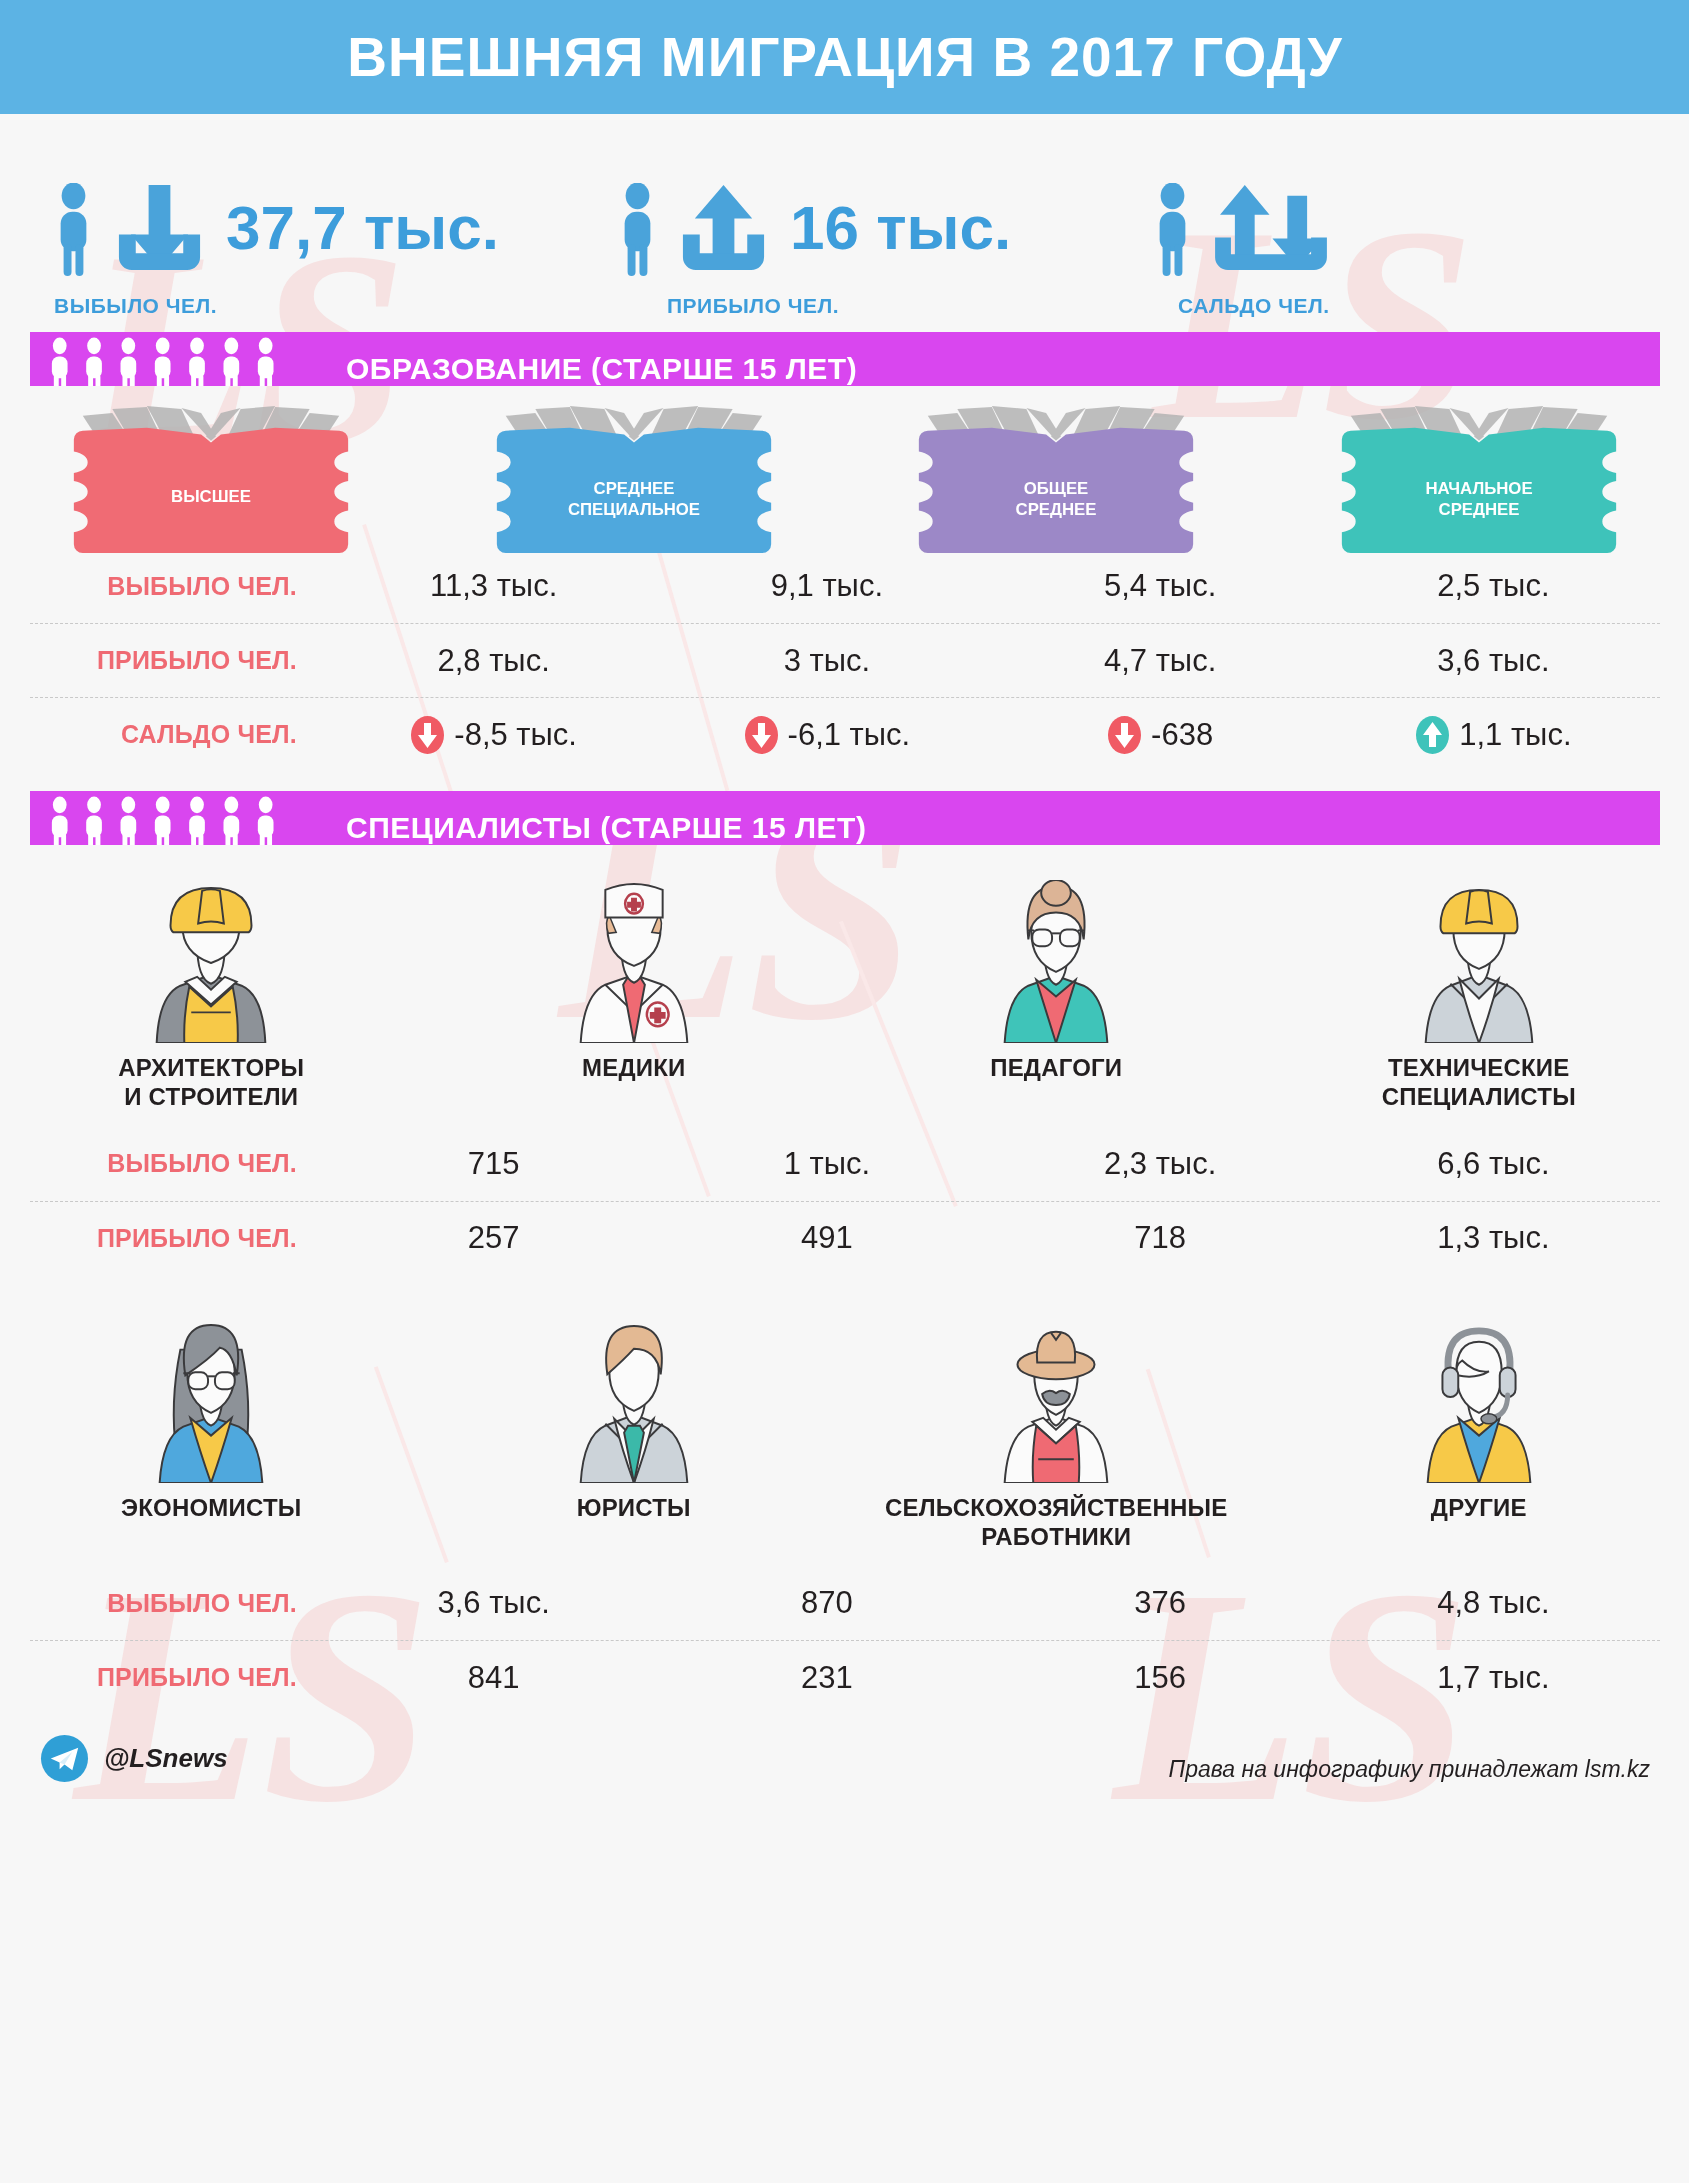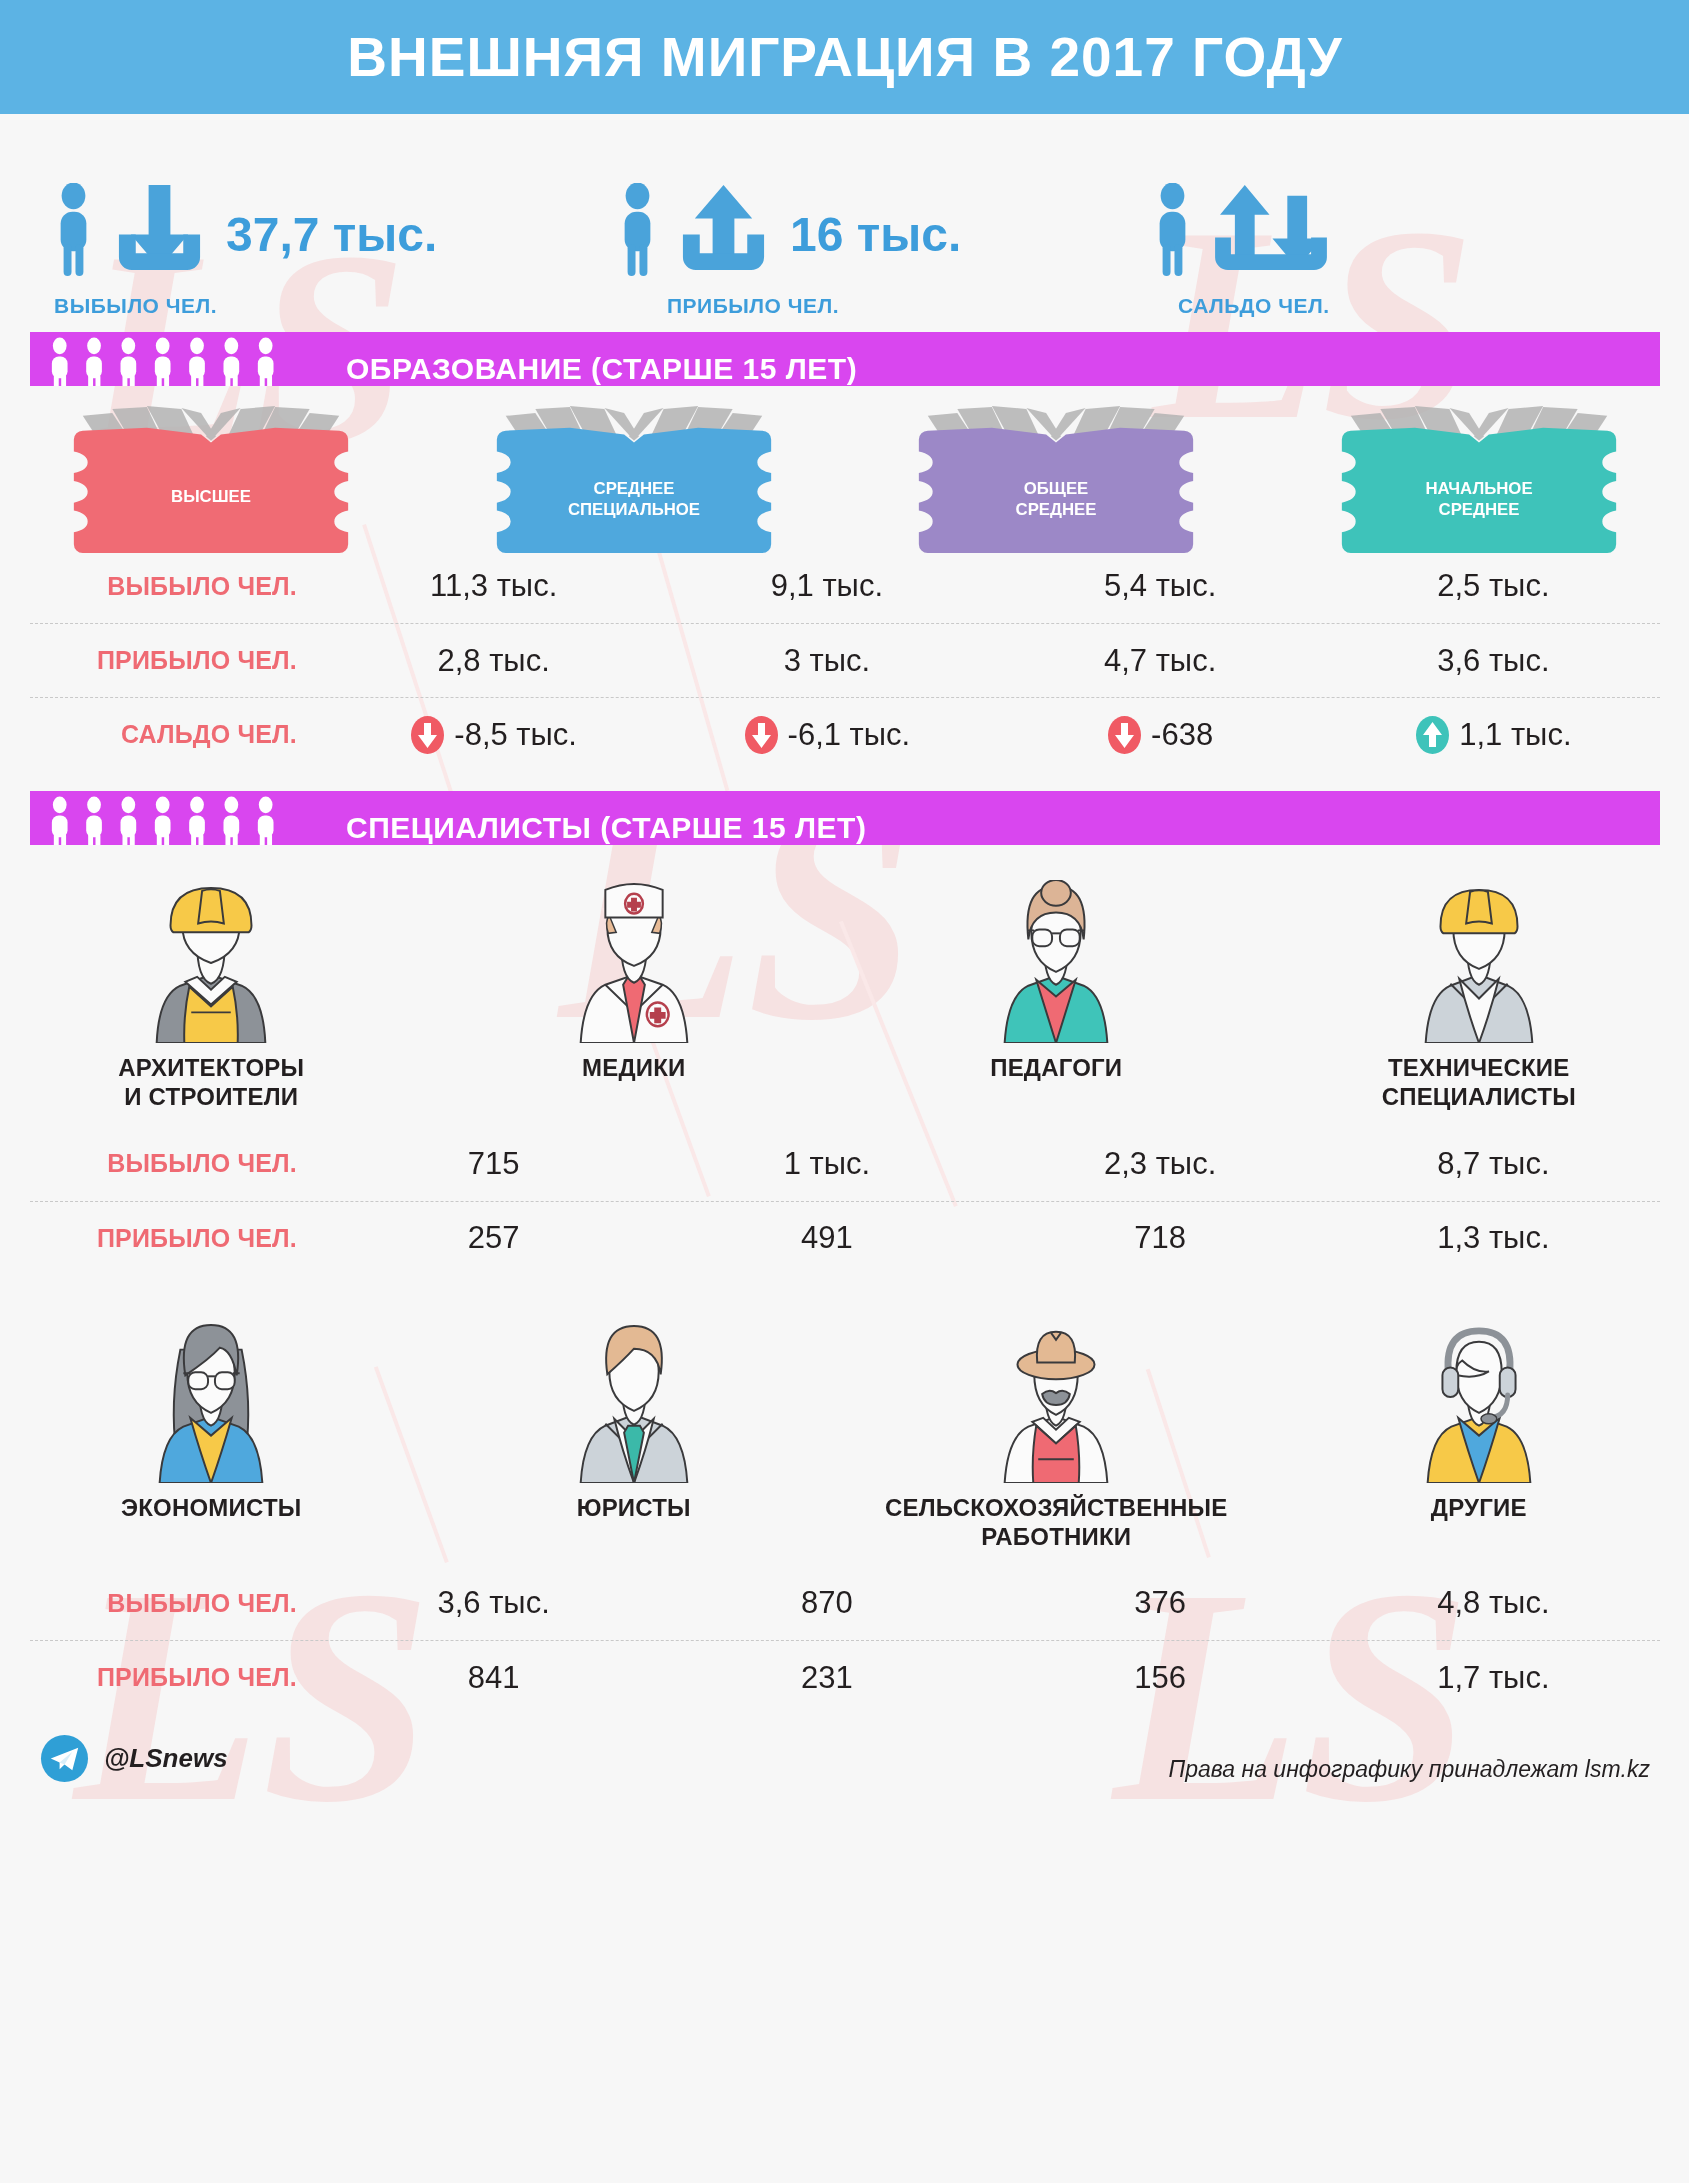--- a/index.html
+++ b/index.html
@@ -65,21 +65,21 @@
     padding:49px 0 0 0;
     height:218px;
   }
   .sumcell{position:relative;}
   .sumcell.c1{width:569px;padding-left:54px;}
   .sumcell.c2{width:544px;padding-left:49px;}
   .sumcell.c3{width:577px;padding-left:40px;}
   .sumtop{display:flex;align-items:flex-end;gap:17px;height:114px;}
   .sumval{
     color:#3d9ddb;
-    font-size:48px;
+    font-size:62px;
     font-weight:700;
     line-height:1;
     padding-bottom:18px;
     white-space:nowrap;
   }
   .sumlabel{
     margin-top:17px;
     color:#3d9ddb;
     font-size:21px;
     font-weight:700;
@@ -529,21 +529,21 @@
       <div class="avlabel">ТЕХНИЧЕСКИЕ<br>СПЕЦИАЛИСТЫ</div>
     </div>
   </div>
 
   <div class="table spec" style="margin-top:15px;">
     <div class="trow">
       <div class="rlabel">ВЫБЫЛО ЧЕЛ.</div>
       <div class="rcell">715</div>
       <div class="rcell">1 тыс.</div>
       <div class="rcell">2,3 тыс.</div>
-      <div class="rcell">8,7 тыс.</div>
+      <div class="rcell">6,6 тыс.</div>
     </div>
     <div class="trow">
       <div class="rlabel">ПРИБЫЛО ЧЕЛ.</div>
       <div class="rcell">257</div>
       <div class="rcell">491</div>
       <div class="rcell">718</div>
       <div class="rcell">1,3 тыс.</div>
     </div>
   </div>
 

